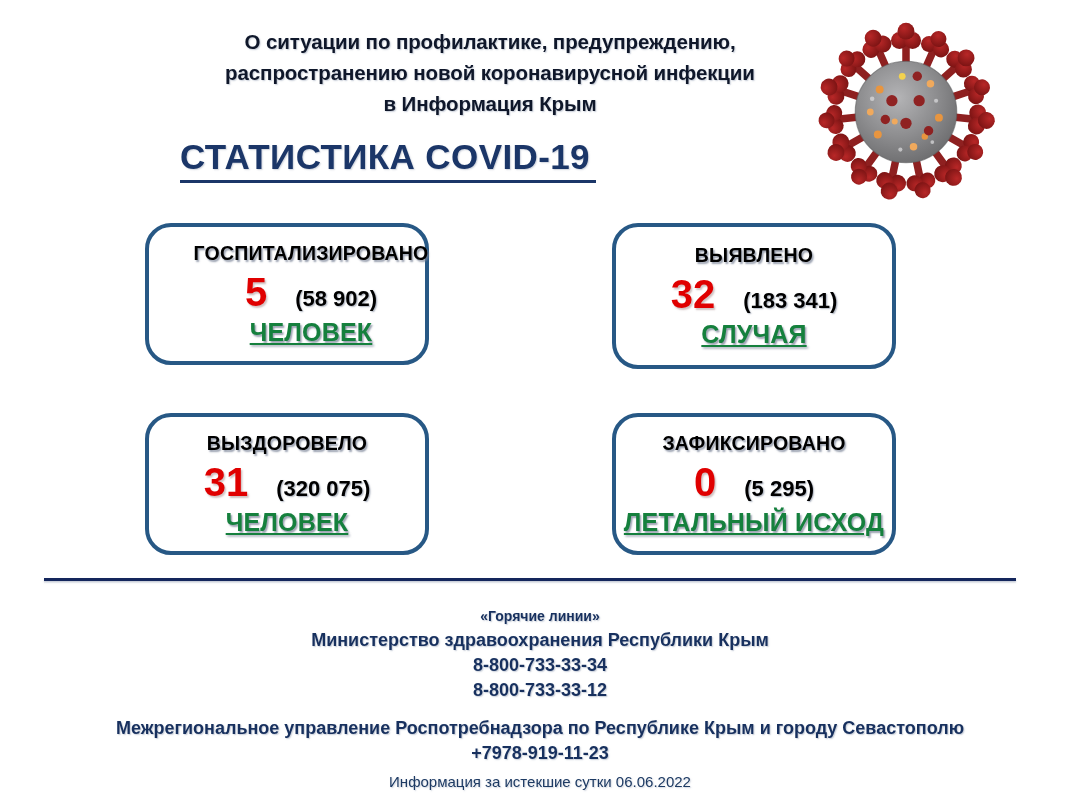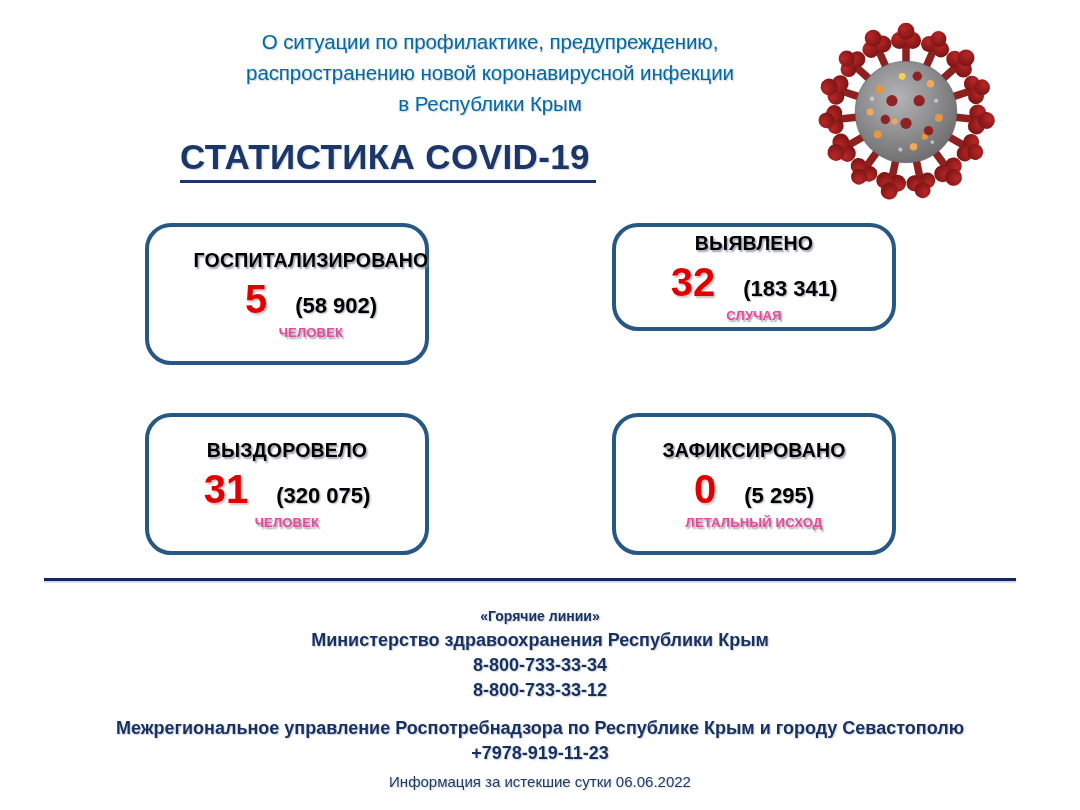--- a/index.html
+++ b/index.html
@@ -25,23 +25,23 @@
 
   
   .header-block {
     position: absolute;
     left: 180px;
     top: 26px;
     width: 620px;
     text-align: center;
   }
   .header-line {
-    color: #0369a1;
+    color: #0f172a;
     font-size: 20.5px;
-    font-weight: 400;
+    font-weight: 700;
     line-height: 31px;
     letter-spacing: -0.1px;
     text-shadow: 1px 1px 1.5px rgba(150,160,180,0.55);
     white-space: nowrap;
   }
 
   .main-title {
     position: absolute;
     left: 180px;
     top: 137px;
@@ -77,21 +77,21 @@
     box-sizing: border-box;
     border: 4px solid #275885;
     border-radius: 26px;
     background: #ffffff;
     display: flex;
     flex-direction: column;
     justify-content: center;
     align-items: center;
   }
   .card-hosp { left: 145px; top: 223px; width: 284px; height: 142px; padding-left: 48px; }
-  .card-det  { left: 612px; top: 223px; width: 284px; height: 108px; }
+  .card-det  { left: 612px; top: 223px; width: 284px; height: 146px; }
   .card-rec  { left: 145px; top: 413px; width: 284px; height: 142px; justify-content: center; }
   .card-dead { left: 612px; top: 413px; width: 284px; height: 142px; }
 
   .card-label {
     color: #000000;
     font-size: 19.5px;
     font-weight: 700;
     letter-spacing: 0.2px;
     text-shadow: 1.5px 1.5px 1.8px rgba(120,130,150,0.75);
     white-space: nowrap;
@@ -113,27 +113,28 @@
   }
   .card-total {
     color: #000000;
     font-size: 22px;
     font-weight: 700;
     line-height: 1;
     margin-left: 28px;
     text-shadow: 1.2px 1.2px 1.5px rgba(120,130,150,0.6);
   }
   .card-unit {
-    color: #ec4899;
-    font-size: 13px;
+    color: #15803d;
+    font-size: 25px;
     font-weight: 700;
     letter-spacing: 0.2px;
     text-shadow: 1.5px 1.5px 1.8px rgba(120,130,150,0.75);
     white-space: nowrap;
     text-align: center;
+    text-decoration: underline;
   }
 
   
   .divider {
     position: absolute;
     left: 44px;
     top: 578px;
     width: 972px;
     height: 0;
     border-top: 3px solid #14265c;
@@ -171,21 +172,21 @@
   }
 </style>
 </head>
 <body>
 
 <div class="page">
 
   <div class="header-block">
     <div class="header-line">О ситуации по профилактике, предупреждению,</div>
     <div class="header-line">распространению новой коронавирусной инфекции</div>
-    <div class="header-line">в Республики Крым</div>
+    <div class="header-line">в Информация Крым</div>
   </div>
 
   <div class="main-title">
     <span class="main-title-text">СТАТИСТИКА COVID-19 </span>
   </div>
 
   <div class="virus">
     <svg viewBox="0 0 200 200" xmlns="http://www.w3.org/2000/svg" aria-hidden="true">
       <defs>
         <radialGradient id="bodyGrad" cx="42%" cy="36%" r="68%">

